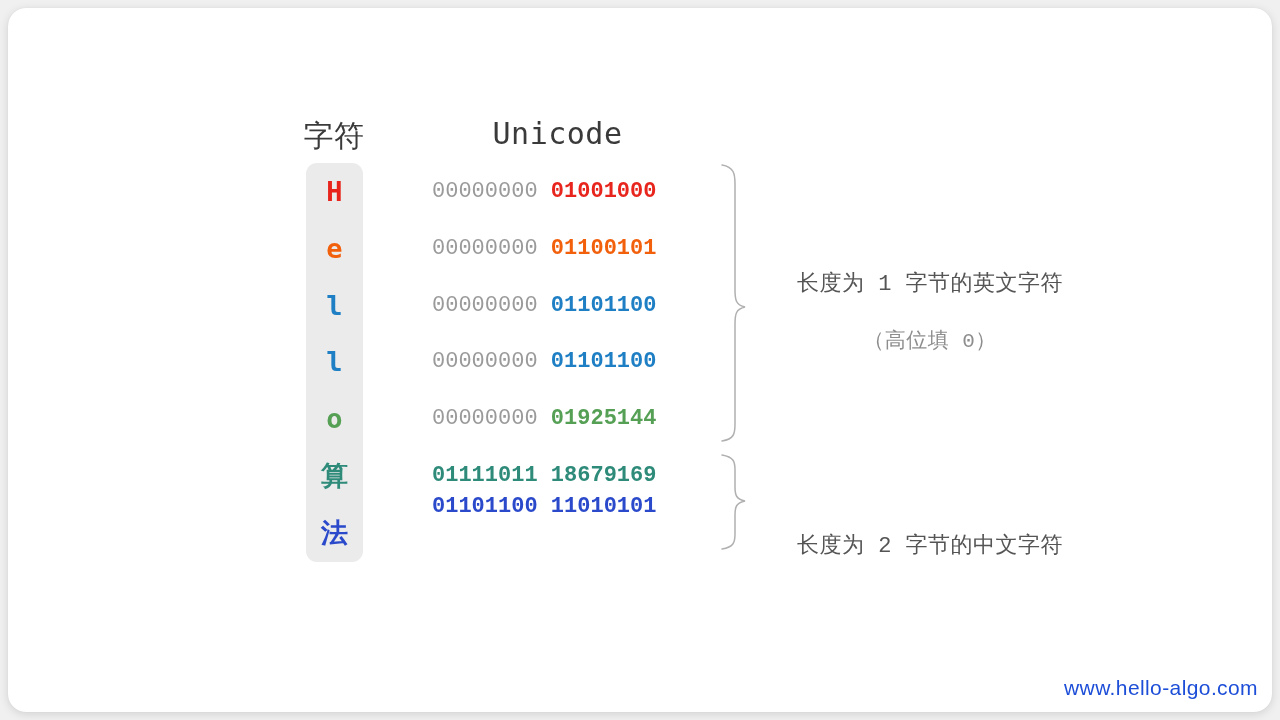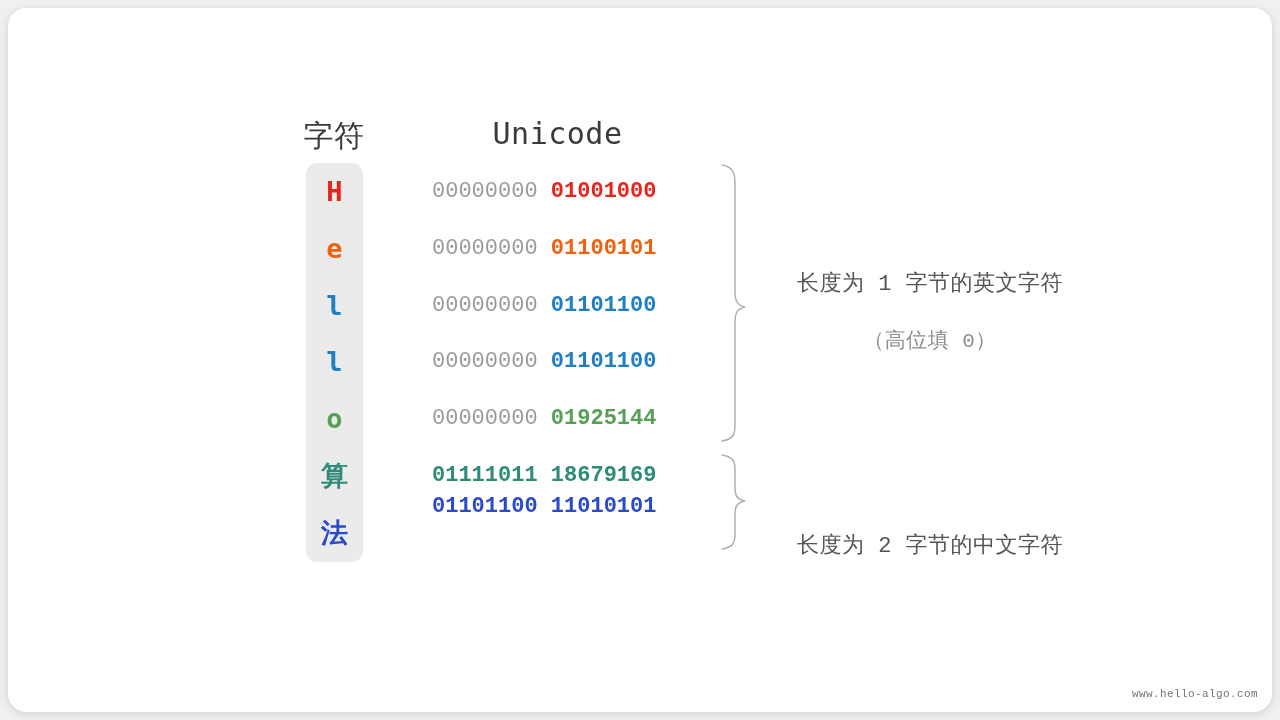--- a/index.html
+++ b/index.html
@@ -124,23 +124,23 @@
     margin-top: 28px;
   }
   #annotation-ascii { left: 760px; top: 268px; width: 340px; }
   #annotation-cjk   { left: 760px; top: 487px; width: 340px; margin-top: 43px; }
 
   
   #watermark {
     position: absolute;
     right: 22px;
     bottom: 20px;
-    font-family: Liberation Mono, monospace;
-    font-size: 11px;
-    color: #737373;
+    font-family: Liberation Sans, sans-serif;
+    font-size: 21px;
+    color: #1d4ed8;
     letter-spacing: 0.4px;
   }
 </style>
 </head>
 <body>
 
 <div id="card"></div>
 
 <div id="figure">
 

